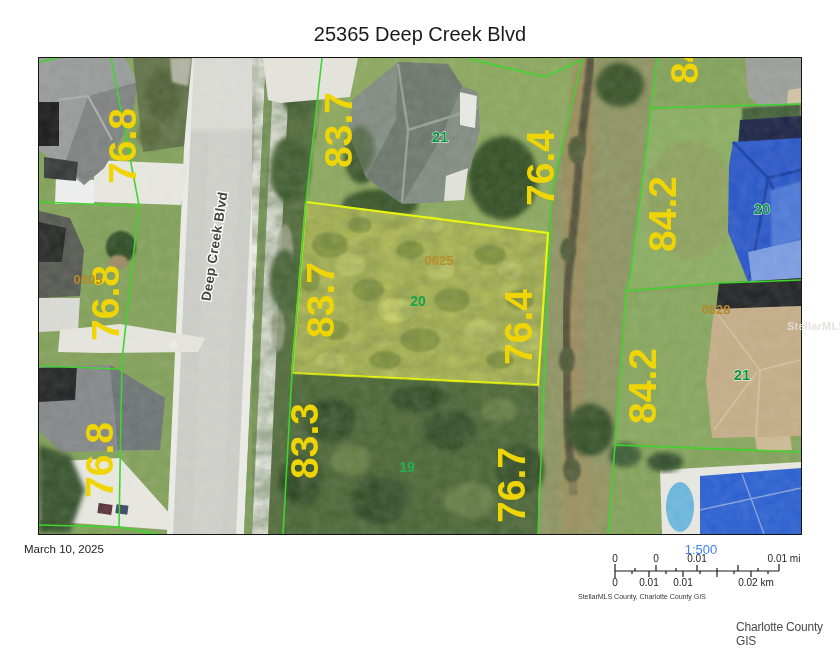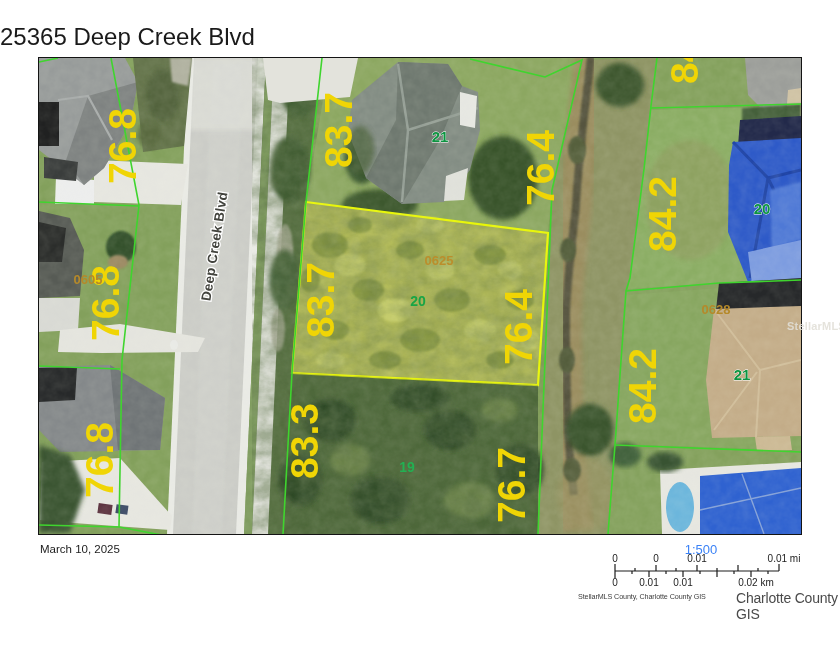--- a/index.html
+++ b/index.html
@@ -2,21 +2,21 @@
 <html><head>
 <meta charset="utf-8">
 <style>
 html,body{margin:0;padding:0}
 body{width:840px;height:649px;background:#ffffff;font-family:"Liberation Sans",sans-serif;position:relative;overflow:hidden}
 .abs{position:absolute}
 </style>
 </head>
 <body>
 
-<div class="abs" style="left:0;right:0;top:23px;font-size:24px;color:#1a1a1a">25365 Deep Creek Blvd</div>
+<div class="abs" style="left:0;right:0;top:23px;text-align:center;font-size:20px;color:#1a1a1a">25365 Deep Creek Blvd</div>
 
 <div class="abs" style="left:38px;top:57px;width:762px;height:476px;border:1px solid #141414;overflow:hidden">
 <svg width="762" height="476" viewBox="39 58 762 476">
 <defs>
 <filter id="blur1">
           <feGaussianBlur stdDeviation="1.2"></feGaussianBlur>
         </filter>
 <filter id="blur2">
           <feGaussianBlur stdDeviation="2.5"></feGaussianBlur>
         </filter>
@@ -316,21 +316,21 @@
 <text x="407" y="472" text-anchor="middle" font-size="14" font-weight="bold" fill="#23b053">19</text>
 
 <text x="762" y="214" text-anchor="middle" font-size="15" font-weight="bold" fill="#0c9440" stroke="#ffffff" stroke-width="0.9" paint-order="stroke">20</text>
 
 <text x="742" y="380" text-anchor="middle" font-size="15" font-weight="bold" fill="#0c9440" stroke="#ffffff" stroke-width="0.9" paint-order="stroke">21</text>
 </svg>
 </div>
 
 <div class="abs" style="left:787px;top:320px;font-size:11px;font-weight:bold;color:rgba(225,223,215,0.88);letter-spacing:0.2px">StellarMLS</div>
 
-<div class="abs" style="left:40px;top:543px;font-size:11.5px;color:#1c1c1c">March 10, 2025</div>
+<div class="abs" style="left:24px;top:543px;font-size:11.5px;color:#1c1c1c">March 10, 2025</div>
 
 <div class="abs" style="left:660px;top:542px;width:82px;text-align:center;font-size:13px;color:#3b82f6">1:500</div>
 
 <svg class="abs" style="left:560px;top:552px" width="260" height="40" viewBox="560 552 260 40">
 
 <g font-size="10" fill="#1c1c1c" font-family="Liberation Sans" text-anchor="middle">
 <text x="615" y="562">0</text>
 <text x="656" y="562">0</text>
 <text x="697" y="562">0.01</text>
 <text x="784" y="562">0.01 mi</text>
@@ -361,13 +361,13 @@
 <g font-size="10" fill="#1c1c1c" font-family="Liberation Sans" text-anchor="middle">
 <text x="615" y="586">0</text>
 <text x="649" y="586">0.01</text>
 <text x="683" y="586">0.01</text>
 <text x="756" y="586">0.02 km</text>
 </g>
 </svg>
 
 <div class="abs" style="left:578px;top:592px;font-size:7.2px;letter-spacing:-0.1px;color:#3c3c3c">StellarMLS County, Charlotte County GIS</div>
 
-<div class="abs" style="left:736px;top:590px;font-size:14px;letter-spacing:-0.2px;color:#4a4a4a">Charlotte County GIS</div>
+<div class="abs" style="left:736px;top:620px;font-size:12px;letter-spacing:-0.2px;color:#4a4a4a">Charlotte County GIS</div>
 
 </body></html>

